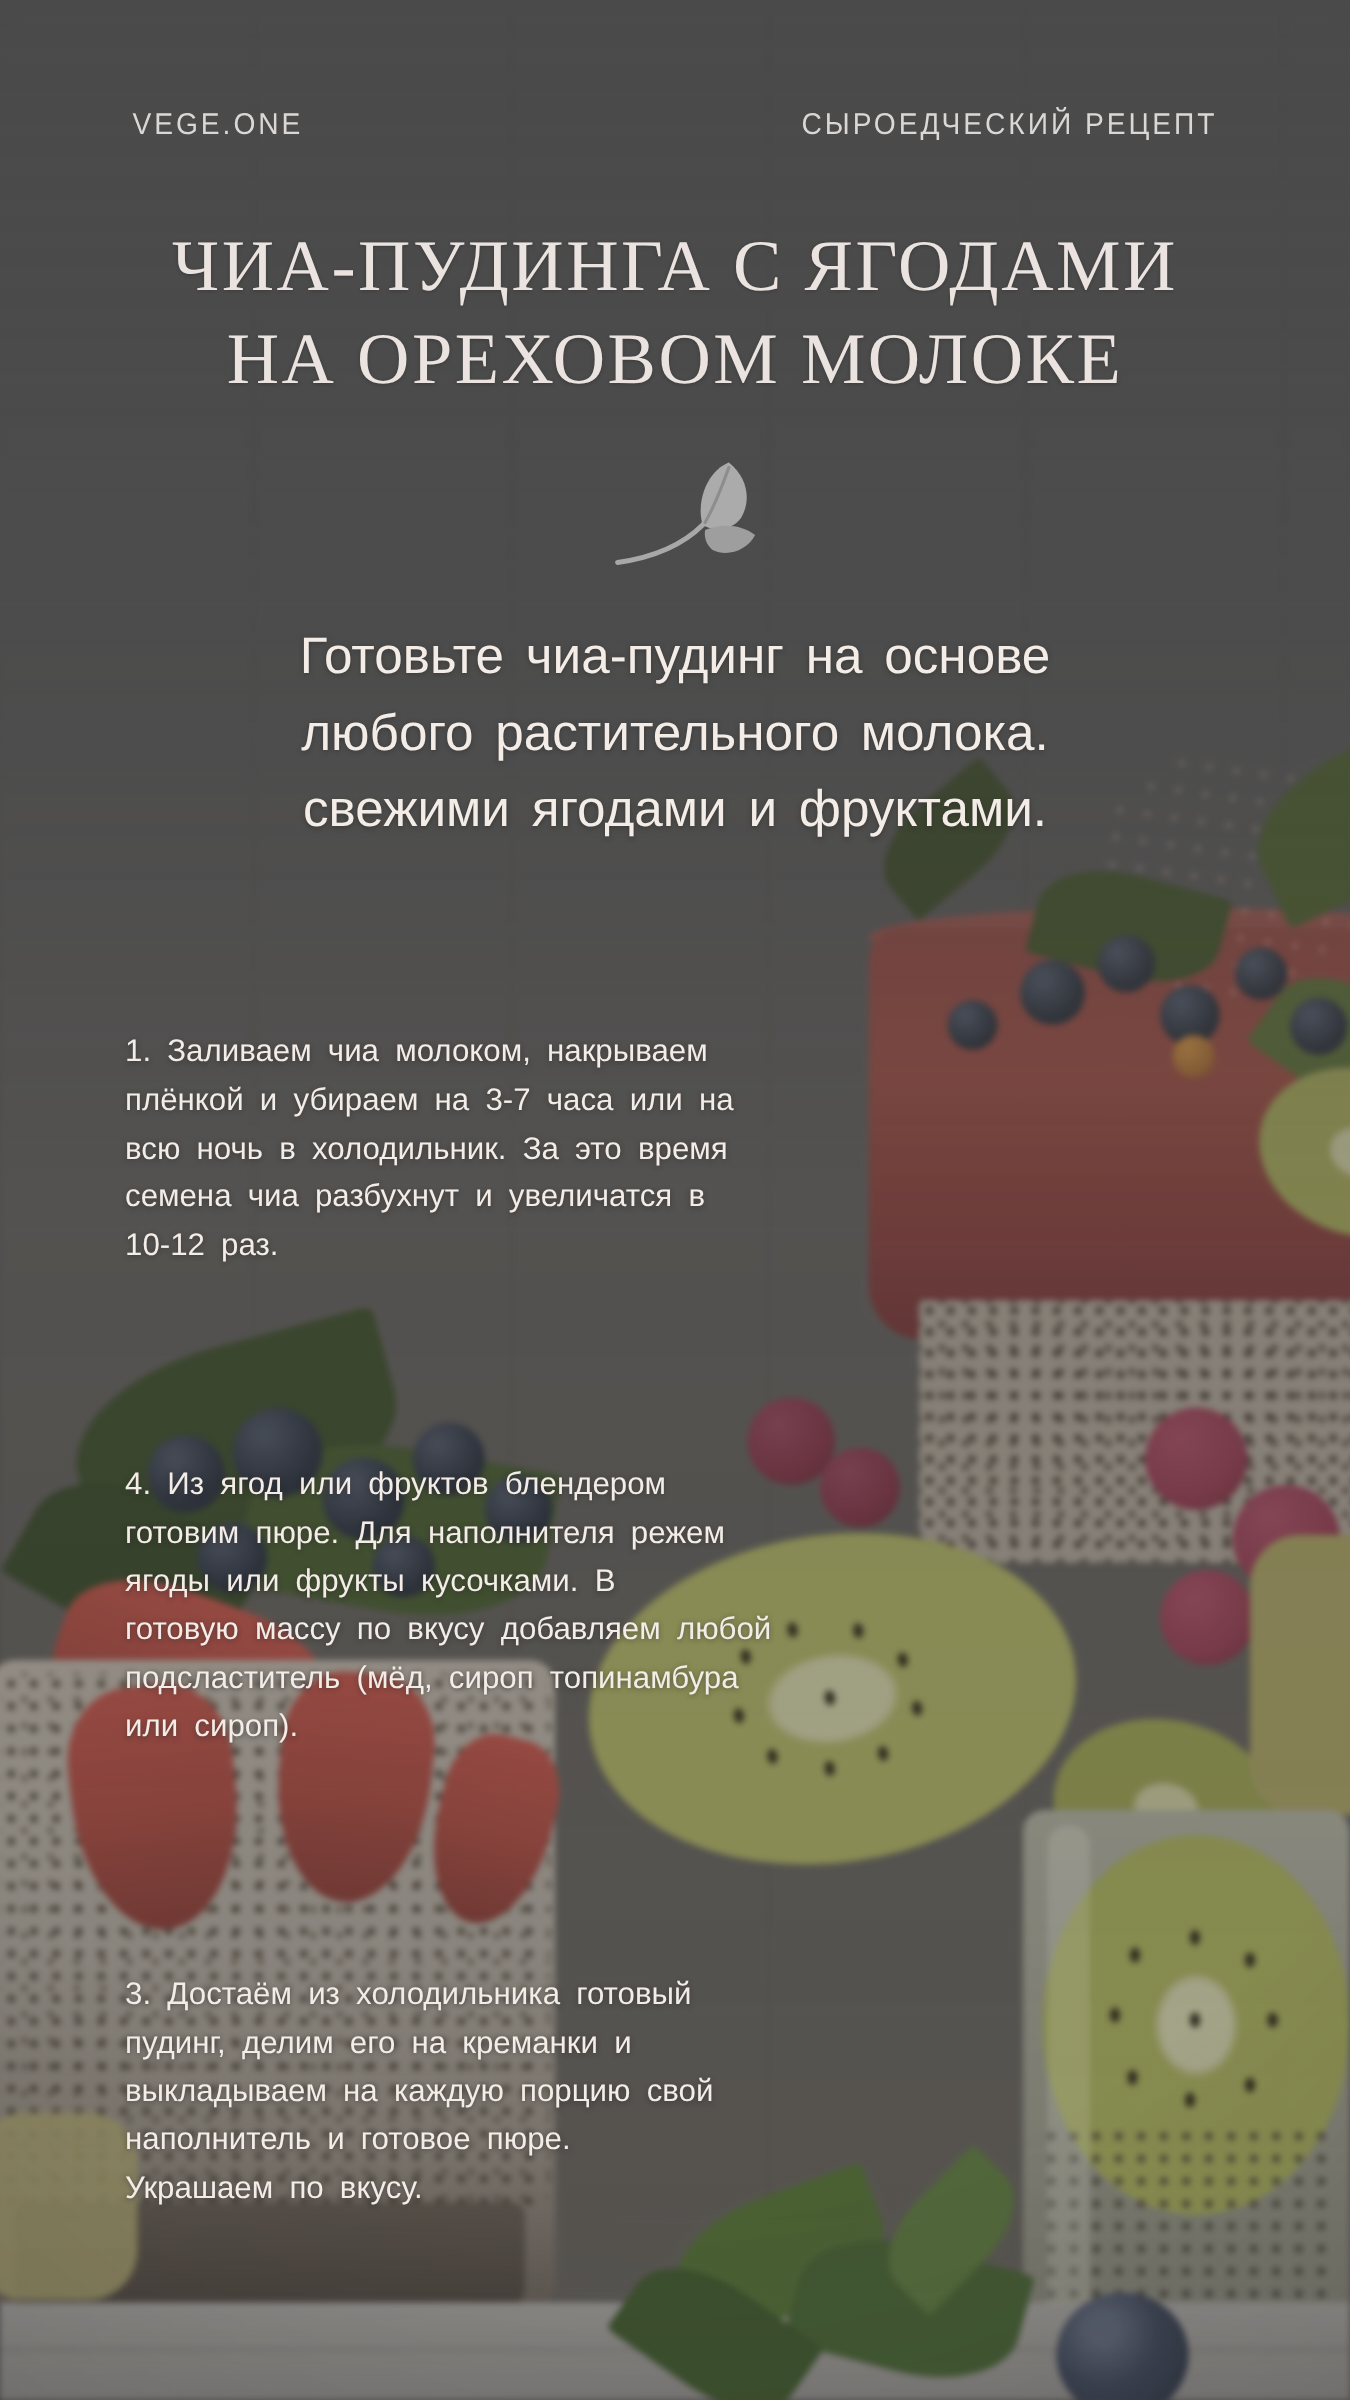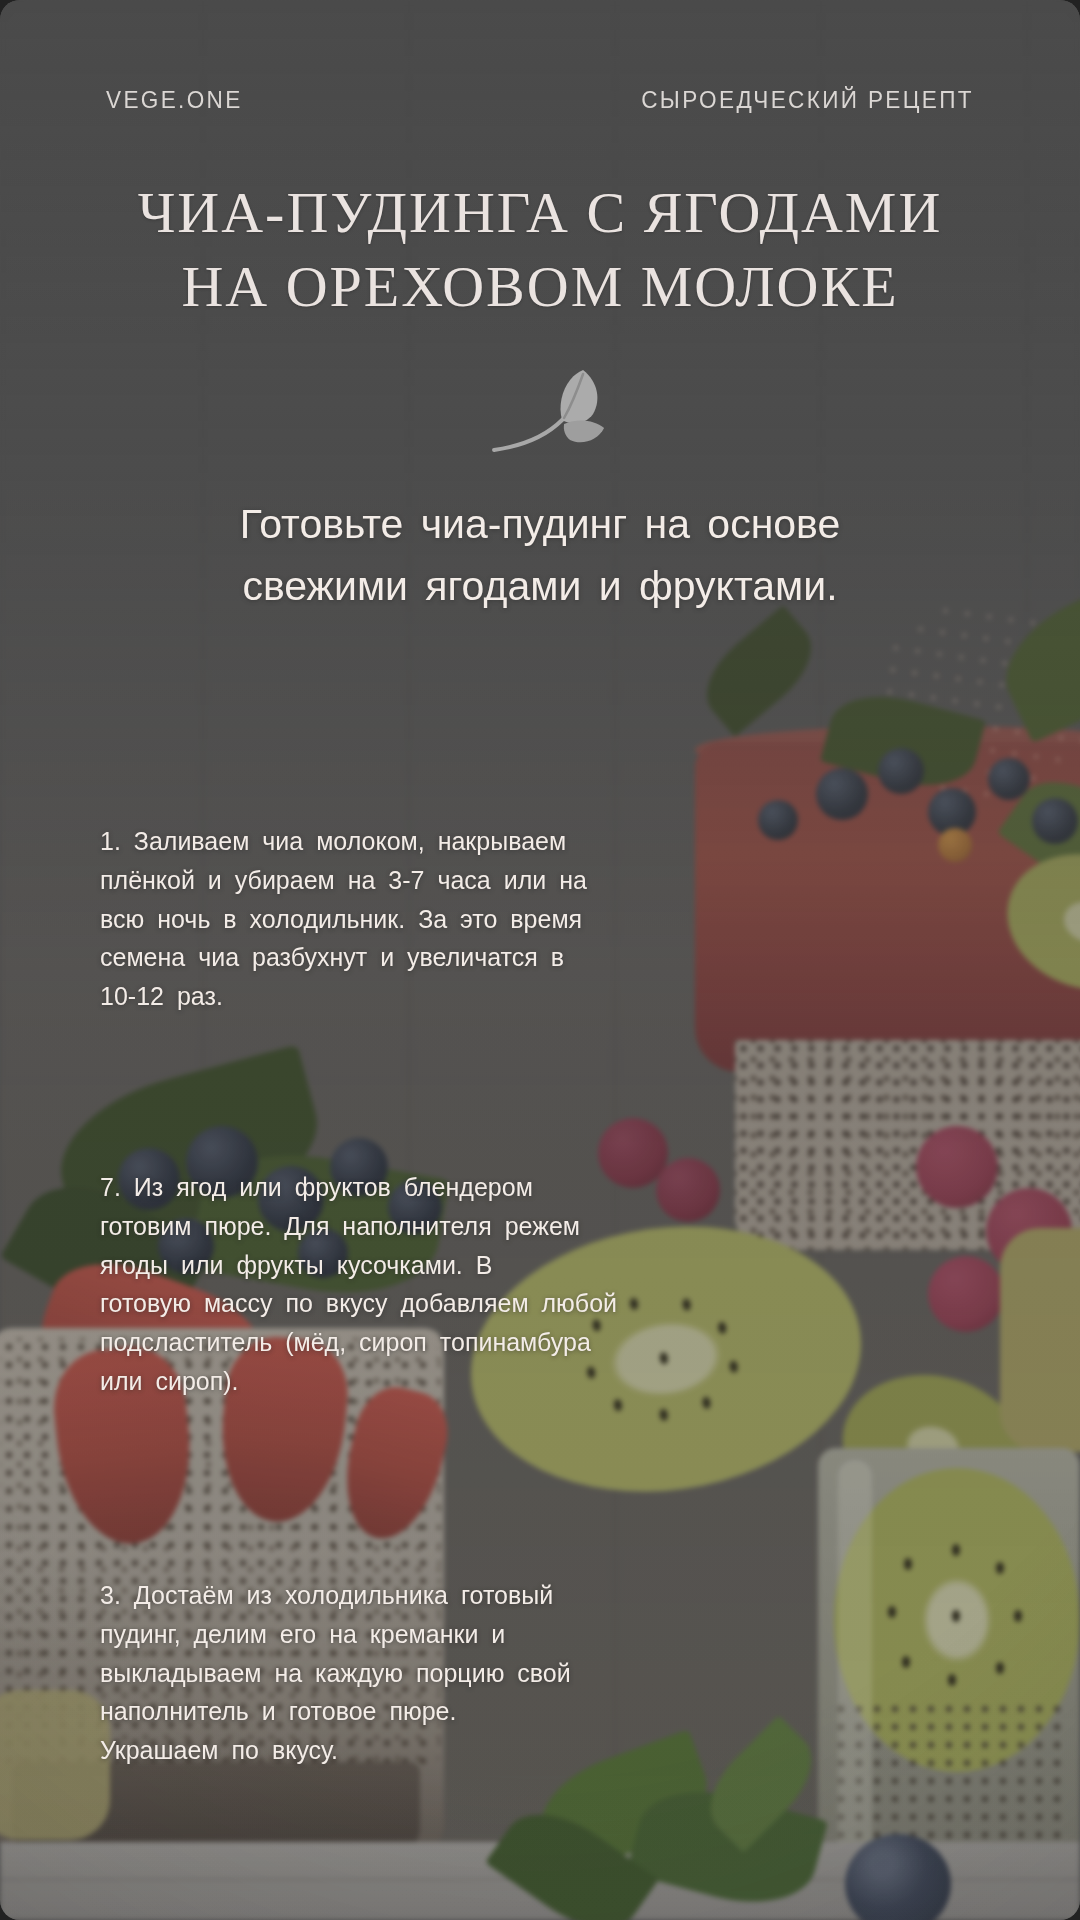--- a/index.html
+++ b/index.html
@@ -1,20 +1,19 @@
 <!DOCTYPE html>
 <html><head>
 <meta charset="utf-8">
 <style>
   html,body { margin:0; padding:0; background:#222; }
   .canvas {
     position:relative; width:1080px; height:1920px; overflow:hidden;
     background:#4e4e4e;
     font-family:"Liberation Sans", sans-serif;
-    border-radius:20px;
   }
   
   .photo { position:absolute; inset:0; filter:blur(2.5px); }
   .photo * { position:absolute; }
   .wall {
     inset:0;
     background:linear-gradient(180deg,#4d4d4d 0%,#4e4e4e 24%,#525150 38%,#565452 50%,#555350 62%,#585550 100%);
   }
   .wall::after{
     content:""; position:absolute; inset:0; opacity:.45;
@@ -209,33 +208,34 @@
       <svg width="118" height="92" viewBox="0 0 118 92" fill="none">
         <path d="M6 84 C34 80, 58 70, 74 54 C86 42, 92 28, 95 10" stroke="#a8a8a8" stroke-width="4" stroke-linecap="round" fill="none"></path>
         <path d="M95 4 C110 16, 113 34, 105 48 C98 58, 84 60, 74 54 C70 40, 74 24, 82 14 C86 9, 90 6, 95 4 Z" fill="#ababab"></path>
         <path d="M95 8 C90 22, 84 38, 76 52" stroke="#8d8d8d" stroke-width="2.5" fill="none" stroke-linecap="round"></path>
         <path d="M76 58 C90 52, 106 54, 116 62 C110 74, 94 80, 82 74 C77 70, 75 64, 76 58 Z" fill="#9e9e9e"></path>
       </svg>
     </div>
 
     <div class="intro">
       <div class="line">Готовьте чиа-пудинг на основе</div>
+      <div class="line">любого растительного молока.</div>
       <div class="line">свежими ягодами и фруктами.</div>
     </div>
 
     <div class="step step-1">
       <div class="line">1. Заливаем чиа молоком, накрываем</div>
       <div class="line">плёнкой и убираем на 3-7 часа или на</div>
       <div class="line">всю ночь в холодильник. За это время</div>
       <div class="line">семена чиа разбухнут и увеличатся в</div>
       <div class="line">10-12 раз.</div>
     </div>
 
     <div class="step step-2">
-      <div class="line">7. Из ягод или фруктов блендером</div>
+      <div class="line">4. Из ягод или фруктов блендером</div>
       <div class="line">готовим пюре. Для наполнителя режем</div>
       <div class="line">ягоды или фрукты кусочками. В</div>
       <div class="line">готовую массу по вкусу добавляем любой</div>
       <div class="line">подсластитель (мёд, сироп топинамбура</div>
       <div class="line">или сироп).</div>
     </div>
 
     <div class="step step-3">
       <div class="line">3. Достаём из холодильника готовый</div>
       <div class="line">пудинг, делим его на креманки и</div>

